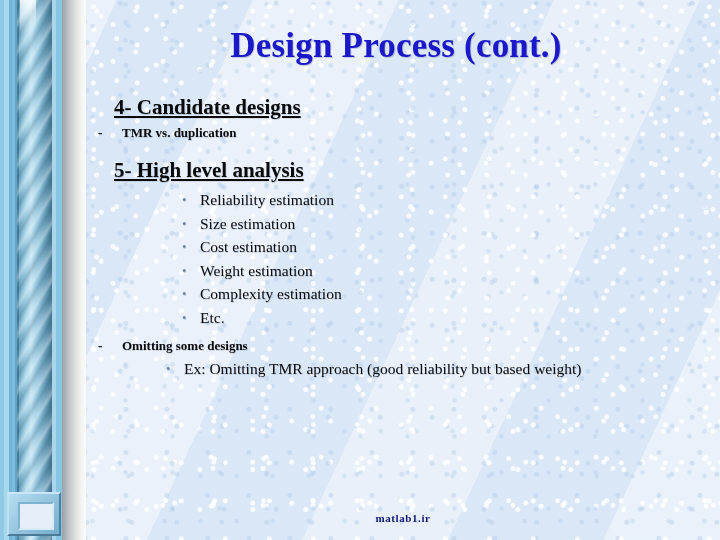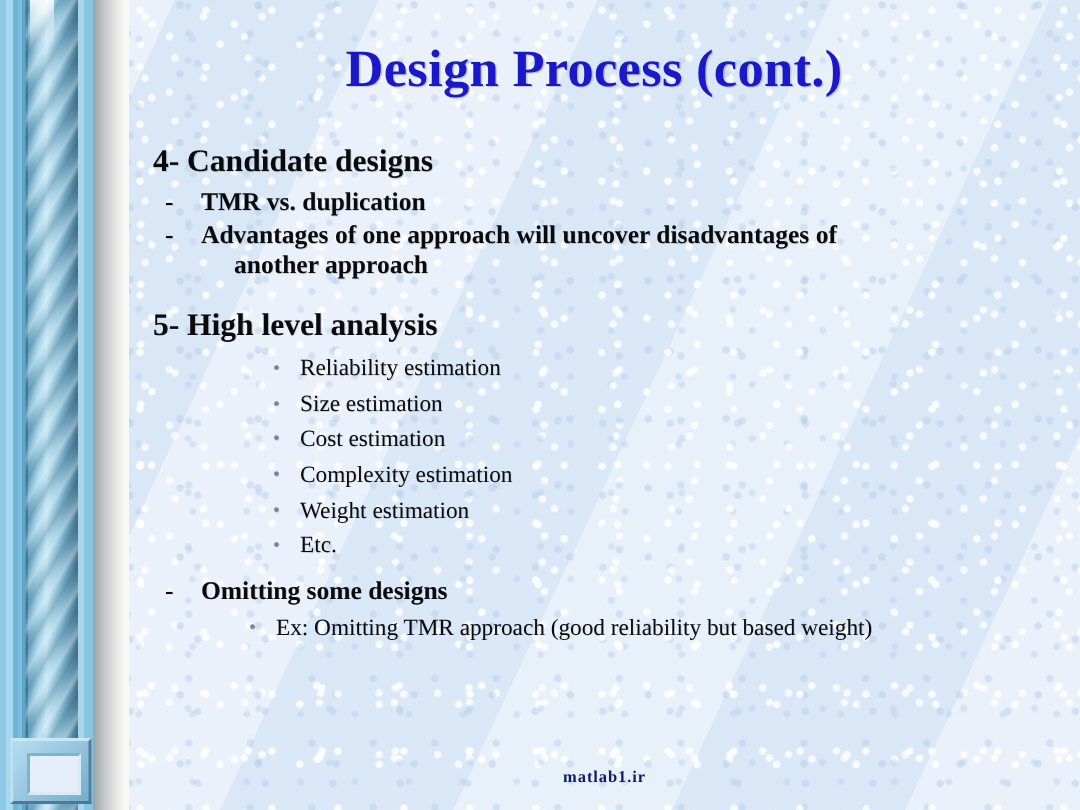--- a/index.html
+++ b/index.html
@@ -163,32 +163,32 @@
     left: 8px;
     top: 96px;
     width: 610px;
     color: #0a0a0a;
   }
 
   .lvl1 {
     font-size: 21px;
     font-weight: bold;
     line-height: 1.1;
-    margin: 0 0 6px 8px;
+    margin: 0 0 6px 20px;
     text-shadow: 0.6px 0.6px 0 rgba(110,130,160,0.30);
+    text-decoration: underline;
   }
   .gap-before { margin-top: 19px; }
 
   .lvl2 {
-    font-size: 17px;
+    font-size: 13px;
     font-weight: bold;
     line-height: 1.16;
     margin: 0 0 2px 40px;
     text-indent: -12px;
-    padding-left: 12px;
     text-shadow: 0.5px 0.5px 0 rgba(110,130,160,0.28);
   }
   .lvl2.justify {
     text-align: justify;
     width: 560px;
     margin-bottom: 3px;
   }
   .lvl2.justify > span.line2 {
     display: block;
     text-indent: 0;
@@ -248,42 +248,38 @@
     <div id="slide-title">Design Process (cont.)</div>
 
     <div id="body-block">
 
       <div class="lvl1">4- Candidate designs</div>
 
       <div class="lvl2">
         <span class="dash">-</span><span>TMR vs. duplication</span>
       </div>
 
-      <div class="lvl2 justify">
-        <span class="dash">-</span><span>Advantages of one approach will uncover disadvantages of</span>
-        <span class="line2">another approach</span>
-      </div>
 
       <div class="lvl1 gap-before">5- High level analysis</div>
 
 
       <div class="lvl3">
         <span class="dot">•</span><span>Reliability estimation</span>
       </div>
       <div class="lvl3">
         <span class="dot">•</span><span>Size estimation</span>
       </div>
       <div class="lvl3">
         <span class="dot">•</span><span>Cost estimation</span>
       </div>
       <div class="lvl3">
+        <span class="dot">•</span><span>Weight estimation</span>
+      </div>
+      <div class="lvl3">
         <span class="dot">•</span><span>Complexity estimation</span>
-      </div>
-      <div class="lvl3">
-        <span class="dot">•</span><span>Weight estimation</span>
       </div>
       <div class="lvl3">
         <span class="dot">•</span><span>Etc.</span>
       </div>
 
       <div class="lvl2" style="margin-top:8px;">
         <span class="dash">-</span><span>Omitting some designs</span>
       </div>
 
       <div class="lvl3 wide" style="margin-top:4px;">

